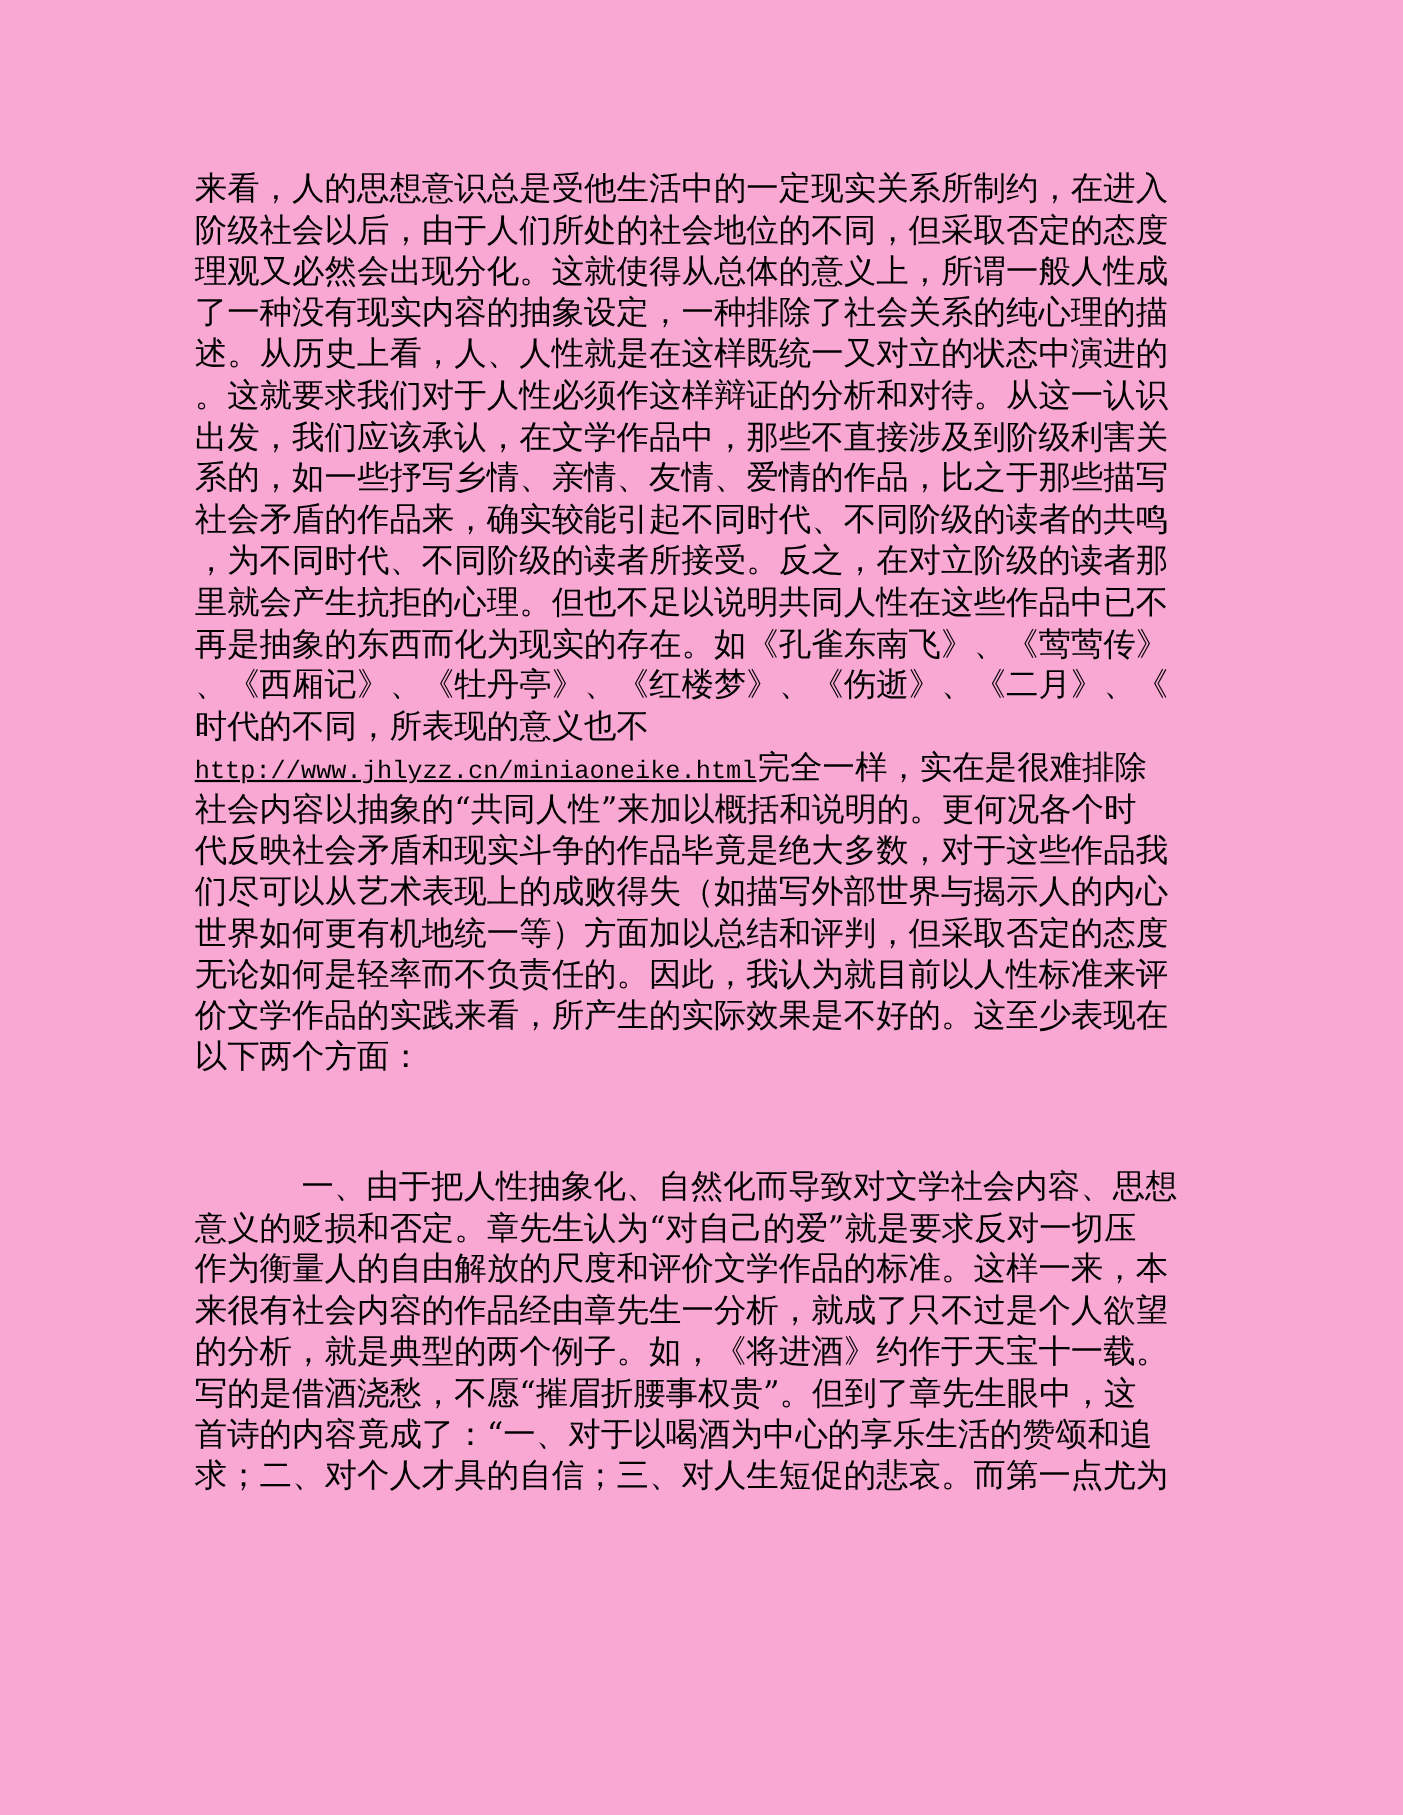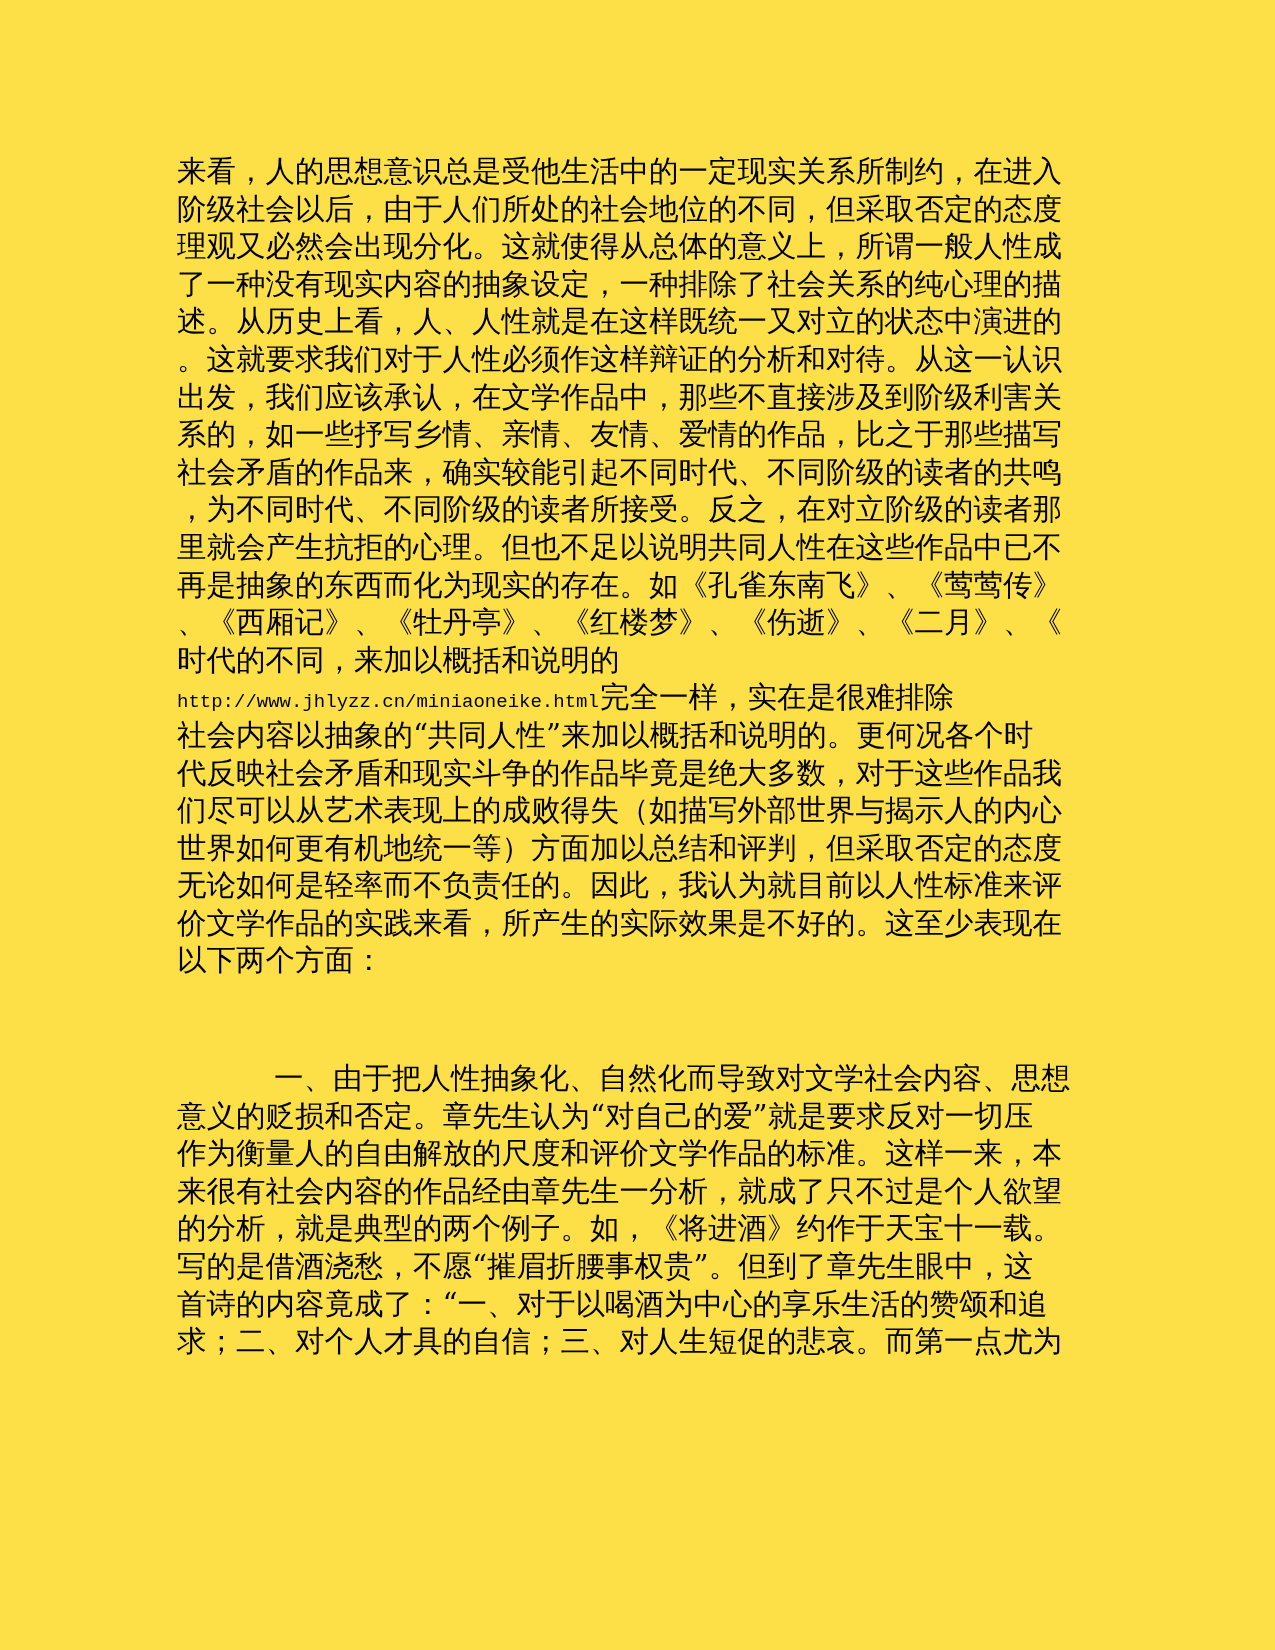--- a/index.html
+++ b/index.html
@@ -4,21 +4,21 @@
 <style>
   html, body {
     margin: 0;
     padding: 0;
     background: #ffffff;
   }
   .page {
     position: relative;
     width: 1275px;
     height: 1650px;
-    background: #fde047;
+    background: #f9a8d4;
     overflow: hidden;
   }
   .text-column {
     position: absolute;
     left: 177px;
     top: 153px;
     width: 890px;
     color: #000000;
     font-family: "DejaVu Serif", "Liberation Serif", serif;
     font-size: 29.5px;
@@ -30,21 +30,22 @@
     height: 37.6px;
   }
   .line.indent-first {
     padding-left: 97px;
   }
   .para-gap {
     height: 80px;
   }
   .url {
     font-family: "Liberation Mono", "DejaVu Sans Mono", monospace;
-    font-size: 19px;
+    font-size: 23px;
+    text-decoration: underline;
   }
   .after-url {
     margin-left: 1px;
   }
 </style>
 </head>
 <body>
 
 <div class="page">
   <div class="text-column">
@@ -55,21 +56,21 @@
     <div class="line">了一种没有现实内容的抽象设定，一种排除了社会关系的纯心理的描</div>
     <div class="line">述。从历史上看，人、人性就是在这样既统一又对立的状态中演进的</div>
     <div class="line">。这就要求我们对于人性必须作这样辩证的分析和对待。从这一认识</div>
     <div class="line">出发，我们应该承认，在文学作品中，那些不直接涉及到阶级利害关</div>
     <div class="line">系的，如一些抒写乡情、亲情、友情、爱情的作品，比之于那些描写</div>
     <div class="line">社会矛盾的作品来，确实较能引起不同时代、不同阶级的读者的共鸣</div>
     <div class="line">，为不同时代、不同阶级的读者所接受。反之，在对立阶级的读者那</div>
     <div class="line">里就会产生抗拒的心理。但也不足以说明共同人性在这些作品中已不</div>
     <div class="line">再是抽象的东西而化为现实的存在。如《孔雀东南飞》、《莺莺传》</div>
     <div class="line">、《西厢记》、《牡丹亭》、《红楼梦》、《伤逝》、《二月》、《</div>
-    <div class="line">时代的不同，来加以概括和说明的</div>
+    <div class="line">时代的不同，所表现的意义也不</div>
 
     <div class="line"><span class="url">http://www.jhlyzz.cn/miniaoneike.html</span><span class="after-url">完全一样，实在是很难排除</span></div>
 
     <div class="line">社会内容以抽象的“共同人性”来加以概括和说明的。更何况各个时</div>
     <div class="line">代反映社会矛盾和现实斗争的作品毕竟是绝大多数，对于这些作品我</div>
     <div class="line">们尽可以从艺术表现上的成败得失（如描写外部世界与揭示人的内心</div>
     <div class="line">世界如何更有机地统一等）方面加以总结和评判，但采取否定的态度</div>
     <div class="line">无论如何是轻率而不负责任的。因此，我认为就目前以人性标准来评</div>
     <div class="line">价文学作品的实践来看，所产生的实际效果是不好的。这至少表现在</div>
     <div class="line">以下两个方面：</div>

